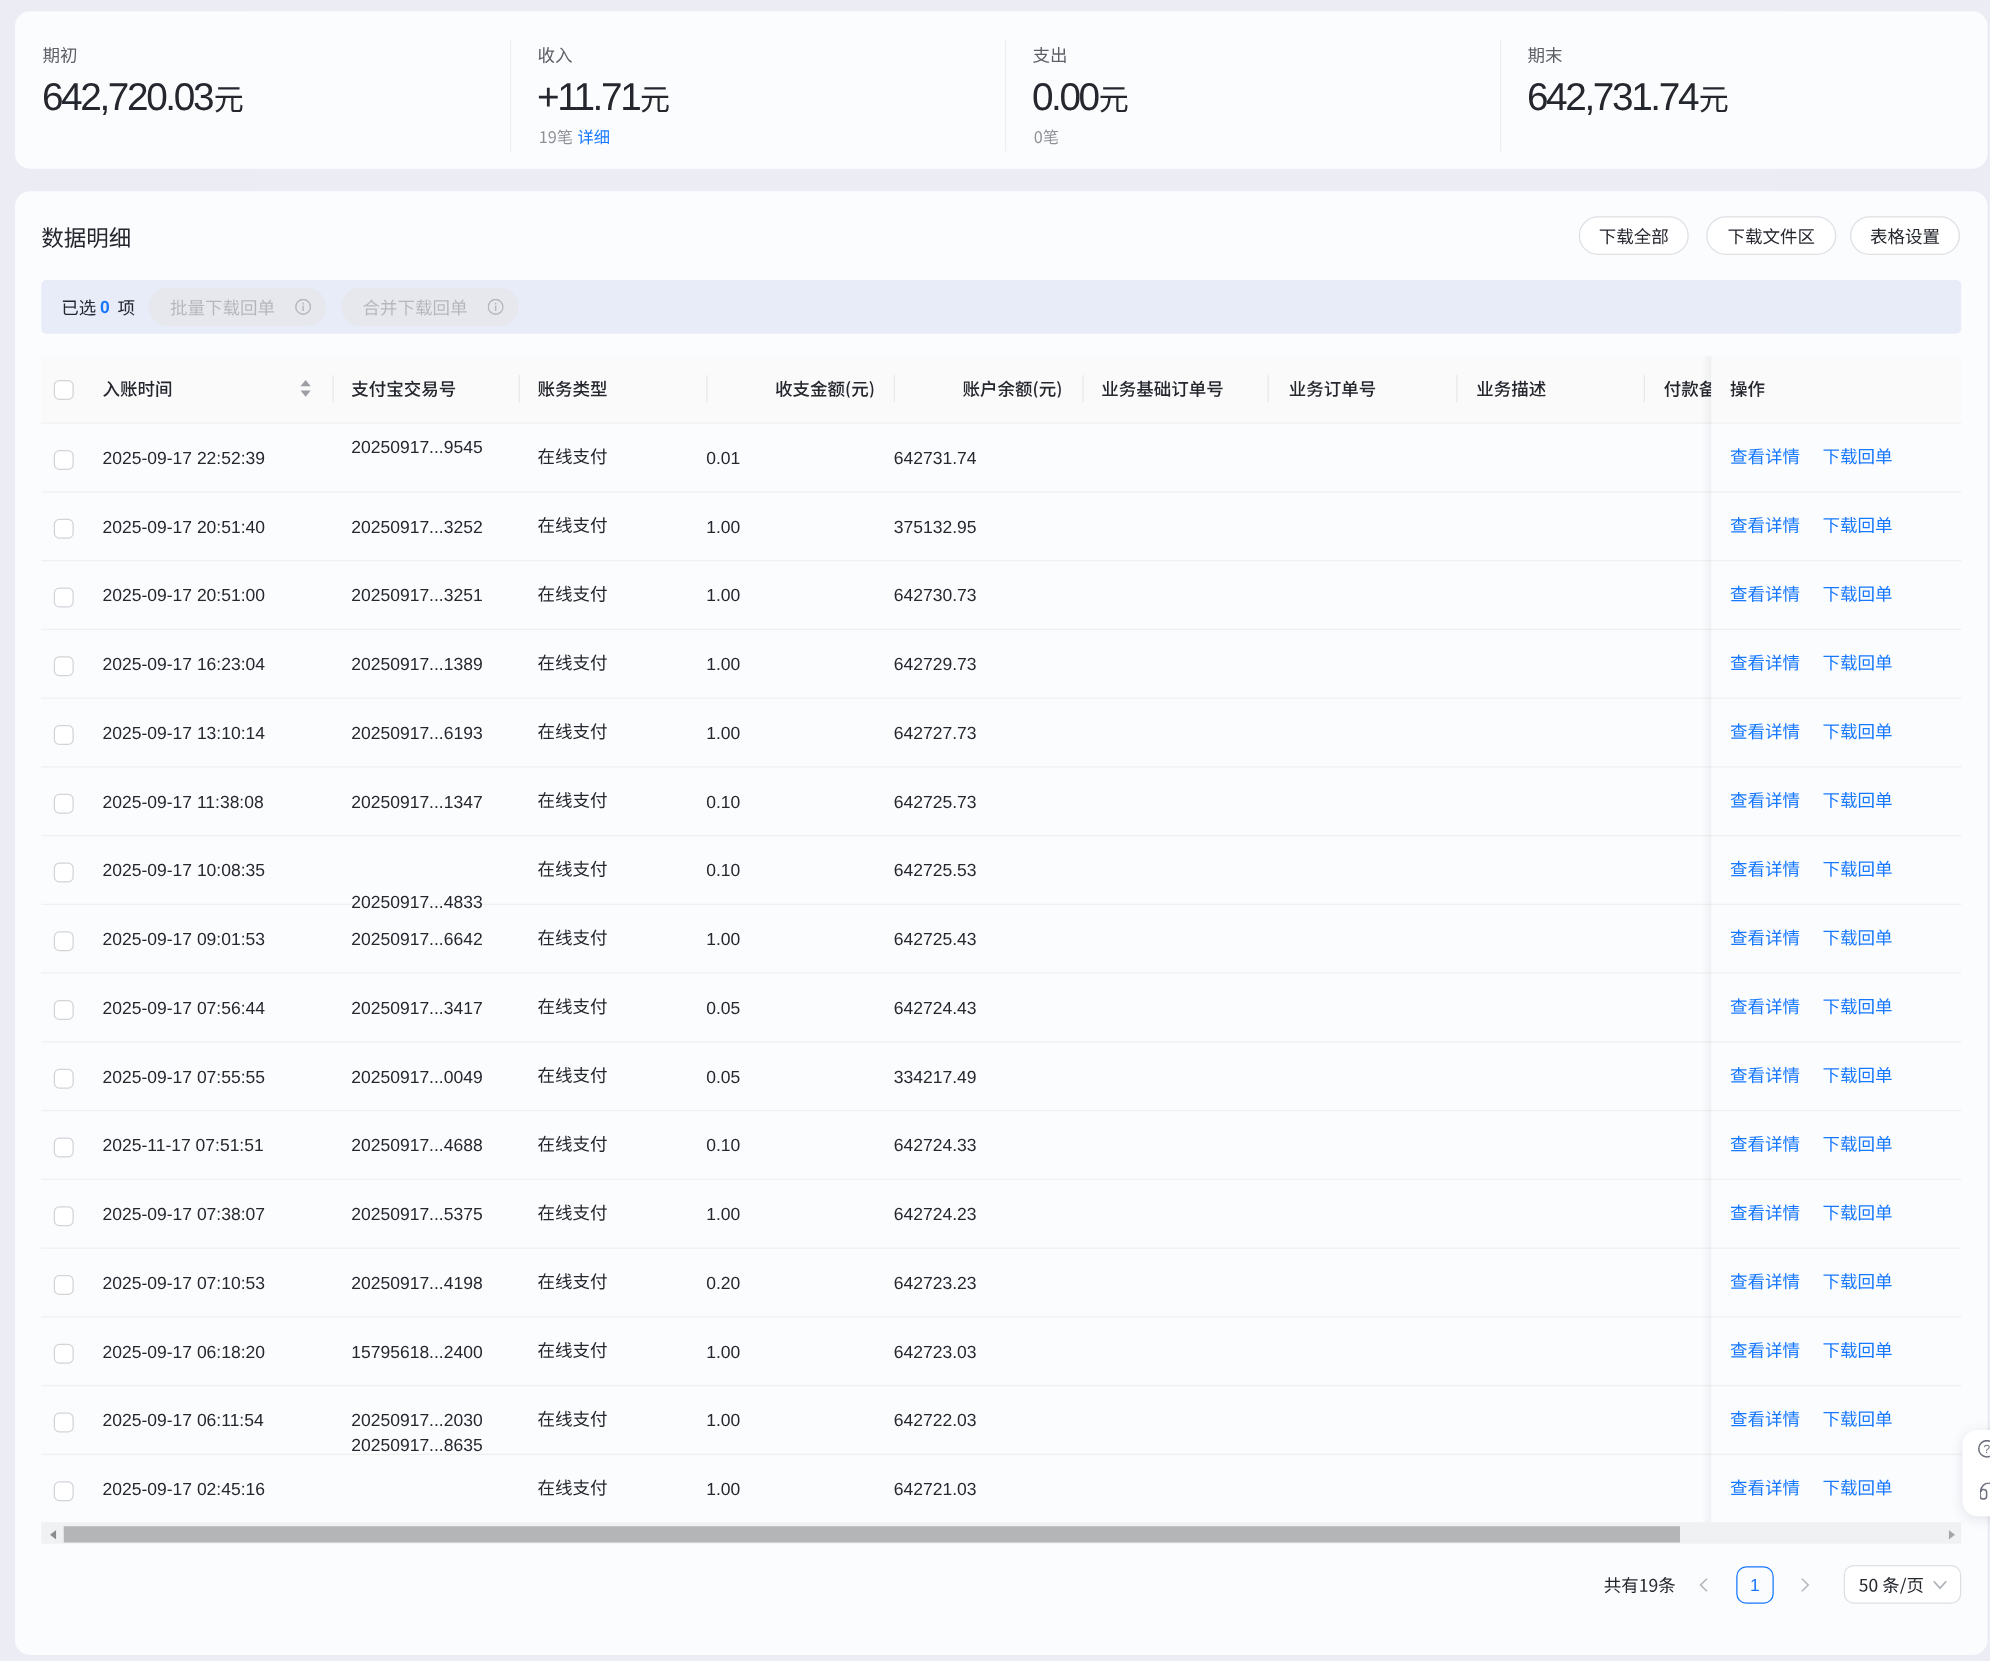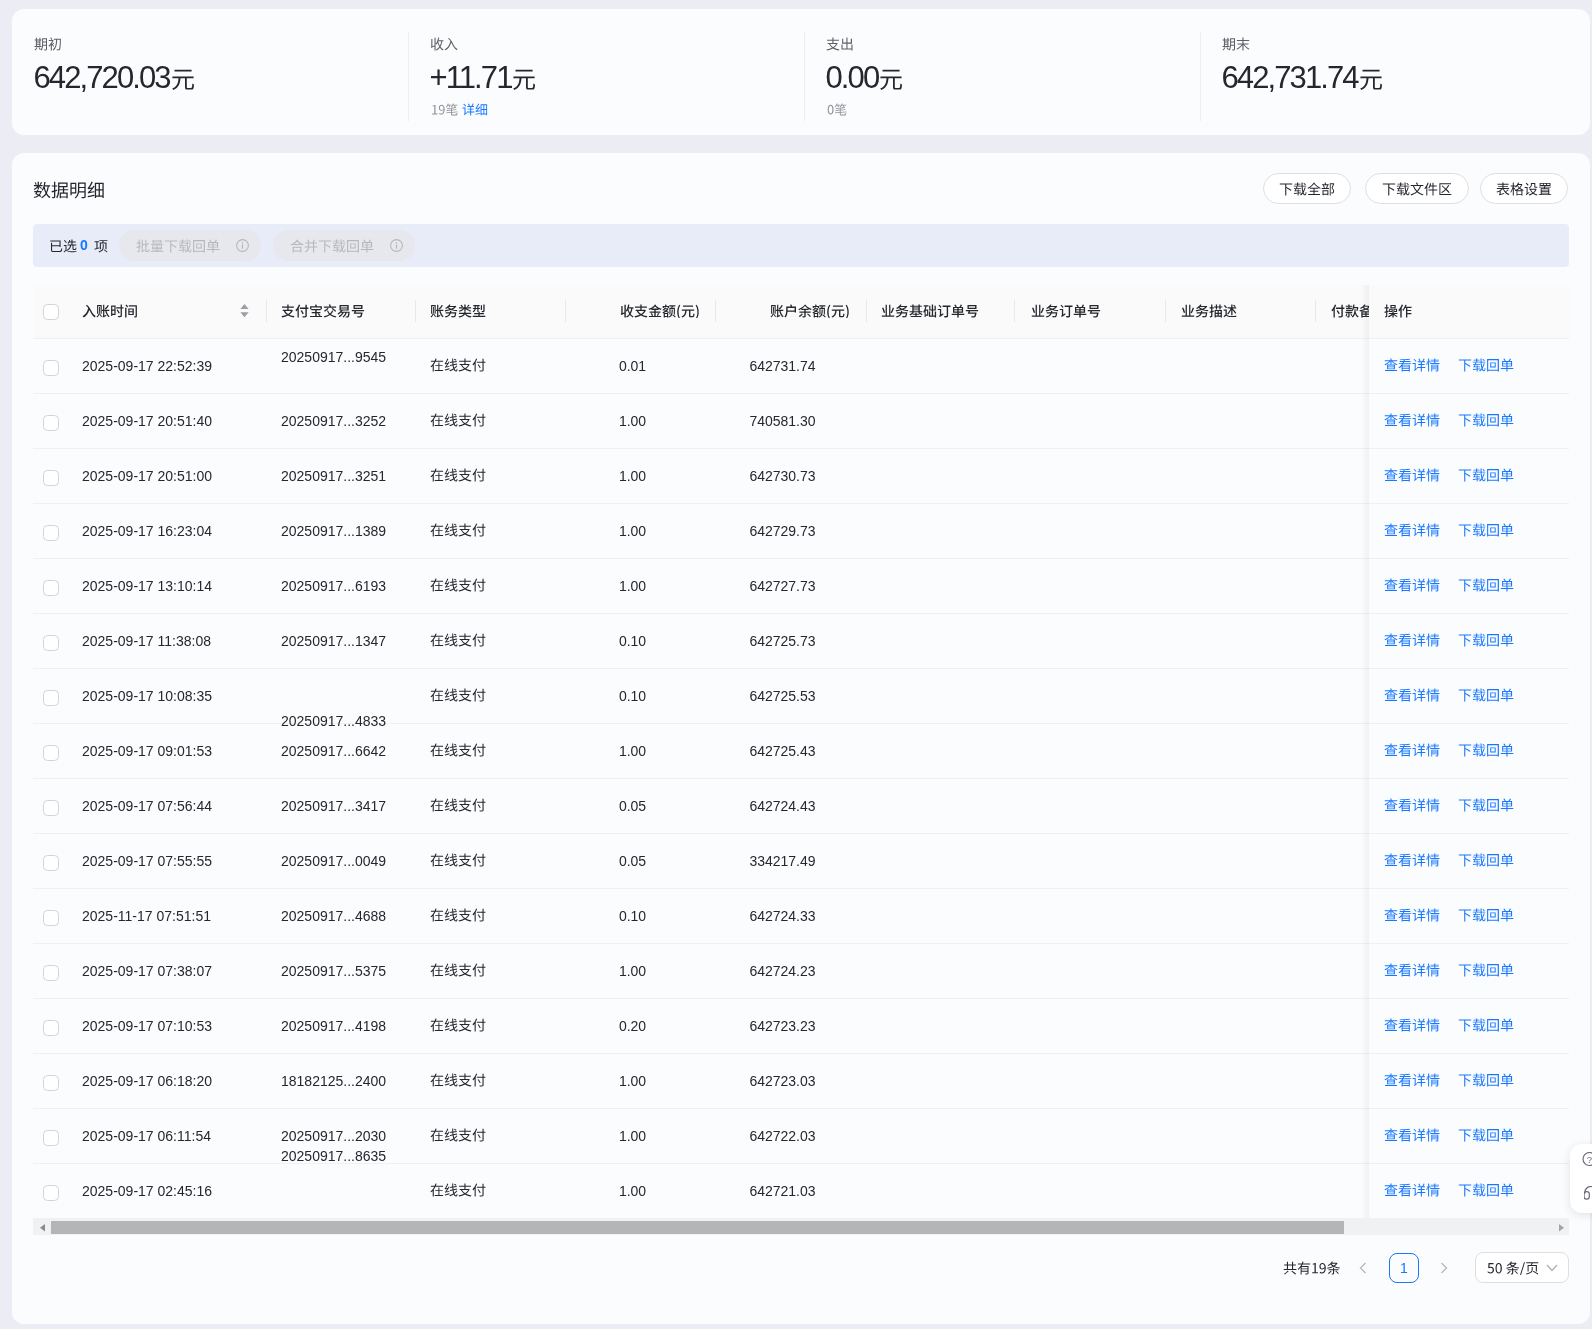--- a/index.html
+++ b/index.html
@@ -1,19 +1,19 @@
 <!DOCTYPE html>
 <html><head><meta charset="utf-8"><style>
 *{margin:0;padding:0;box-sizing:border-box}
 html,body{width:1592px;height:1329px;background:#ecedf4;font-family:"Liberation Sans",sans-serif;position:relative;overflow:hidden}
 .abs{position:absolute}
 .card{position:absolute;left:12px;width:1578px;background:#fbfcfe;border-radius:12px}
 .num{position:absolute;color:#25272e;font-size:31px;letter-spacing:-1.9px;line-height:34.6px;white-space:nowrap}
 .cell{position:absolute;font-size:14px;color:#25272e;line-height:14px;white-space:nowrap}
-.ralign{text-align:center}
+.ralign{text-align:left}
 .rowline{position:absolute;left:33px;width:1536px;height:1px;background:#f0f0f0}
 .vsep{position:absolute;top:300px;width:1px;height:22px;background:#e9e9eb}
 .cb{position:absolute;width:16px;height:16px;border:1px solid #d2d4d8;border-radius:4.5px;background:#fff}
 .pillbtn{position:absolute;height:31px;border:1px solid #dddfe3;border-radius:16px;background:#fff}
 </style></head><body>
 <svg width="0" height="0" style="position:absolute">
     <defs>
       <g id="g_zx">
         <path d="M5.5 0.6C5.3 1.3 5 2 4.7 2.7H0.9V3.7H4.3C3.4 5.5 2.1 7.2 0.5 8.3C0.7 8.6 1 9 1.1 9.3C1.7 8.9 2.2 8.4 2.7 7.9V13.4H3.8V6.6C4.4 5.7 5 4.7 5.5 3.7H13.1V2.7H5.9C6.1 2.1 6.4 1.5 6.6 0.8ZM8.4 4.5V7.2H5.2V8.1H8.4V12.1H4.7V13.1H13.1V12.1H9.4V8.1H12.6V7.2H9.4V4.5ZM14.8 11.6 15 12.6C16.3 12.2 17.9 11.7 19.6 11.2L19.4 10.3C17.7 10.8 15.9 11.3 14.8 11.6ZM23.9 1.4C24.6 1.7 25.4 2.3 25.9 2.7L26.5 2C26.1 1.6 25.2 1.1 24.5 0.8ZM15 6.4C15.2 6.3 15.5 6.2 17.2 6C16.6 6.9 16.1 7.6 15.8 7.9C15.4 8.4 15.1 8.8 14.8 8.8C14.9 9.1 15 9.6 15.1 9.8C15.4 9.6 15.9 9.5 19.4 8.8C19.3 8.5 19.3 8.1 19.4 7.9L16.6 8.4C17.7 7.1 18.7 5.6 19.6 4L18.7 3.5C18.5 4 18.2 4.5 17.9 5.1L16.1 5.2C16.9 4 17.7 2.5 18.3 1.1L17.3 0.6C16.8 2.3 15.8 4.1 15.5 4.5C15.1 5 14.9 5.3 14.7 5.4C14.8 5.7 15 6.2 15 6.4ZM26.4 7.4C25.9 8.3 25.1 9.1 24.2 9.8C24 9.1 23.8 8.2 23.6 7.2L27.2 6.5L27 5.6L23.5 6.2C23.4 5.7 23.4 5 23.3 4.4L26.8 3.9L26.6 2.9L23.3 3.4C23.2 2.5 23.2 1.5 23.2 0.5H22.2C22.2 1.6 22.2 2.6 22.3 3.6L20.1 3.9L20.2 4.9L22.3 4.5C22.4 5.2 22.4 5.8 22.5 6.4L19.8 6.9L19.9 7.9L22.6 7.4C22.8 8.5 23 9.6 23.3 10.5C22.1 11.3 20.8 11.9 19.3 12.3C19.6 12.6 19.9 12.9 20 13.2C21.3 12.7 22.6 12.1 23.7 11.4C24.2 12.7 25 13.4 26 13.4C27 13.4 27.3 12.9 27.5 11.4C27.2 11.3 26.9 11 26.7 10.8C26.6 12.1 26.5 12.4 26.1 12.4C25.5 12.4 25 11.8 24.5 10.8C25.6 9.9 26.6 8.9 27.3 7.9ZM34.4 0.6V2.7H29.1V3.7H34.4V5.9H29.7V6.9H31.2L30.9 7C31.7 8.6 32.7 9.8 34 10.8C32.4 11.6 30.5 12.1 28.5 12.4C28.7 12.7 29 13.2 29.1 13.4C31.2 13 33.2 12.4 35 11.4C36.6 12.4 38.6 13 40.8 13.4C41 13.1 41.3 12.6 41.5 12.4C39.4 12.1 37.6 11.6 36.1 10.8C37.7 9.7 38.9 8.2 39.7 6.3L39 5.9L38.8 5.9H35.5V3.7H40.9V2.7H35.5V0.6ZM32 6.9H38.2C37.5 8.3 36.4 9.4 35.1 10.2C33.7 9.4 32.7 8.3 32 6.9ZM47.7 6.6C48.4 7.8 49.3 9.3 49.8 10.2L50.7 9.6C50.3 8.8 49.4 7.3 48.6 6.2ZM52.5 0.7V3.7H46.8V4.7H52.5V12C52.5 12.3 52.4 12.4 52.1 12.4C51.7 12.4 50.6 12.5 49.4 12.4C49.5 12.7 49.7 13.2 49.8 13.5C51.3 13.5 52.3 13.5 52.8 13.3C53.4 13.1 53.6 12.8 53.6 12V4.7H55.4V3.7H53.6V0.7ZM46.1 0.6C45.3 2.8 44 5 42.5 6.3C42.7 6.6 43 7.1 43.2 7.4C43.7 6.9 44.1 6.3 44.6 5.7V13.4H45.7V4.1C46.2 3.1 46.7 2 47.2 1Z"></path>
       </g>
@@ -168,21 +168,21 @@
     <use href="#g_xz" fill="#1677ff"></use>
   </svg>
 <div class="rowline" style="top:448px"></div>
 <div class="cb" style="left:43px;top:415px"></div>
 <div class="cell" style="left:82px;top:413.5px">2025-09-17 20:51:40</div>
 <div class="cell" style="left:281px;top:413.5px">20250917...3252</div>
 <svg class="abs" style="left:430px;top:413.2px" width="56.5" height="14" viewBox="0 0 56.5 14">
     <use href="#g_zx" fill="#25272e"></use>
   </svg>
 <div class="cell ralign" style="left:565px;top:413.5px;width:135px">1.00</div>
-<div class="cell ralign" style="left:715px;top:413.5px;width:135px">740581.30</div>
+<div class="cell ralign" style="left:715px;top:413.5px;width:135px">375132.95</div>
 <svg class="abs" style="left:1384px;top:413.2px" width="56.5" height="14" viewBox="0 0 56.5 14">
     <use href="#g_ck" fill="#1677ff"></use>
   </svg>
 <svg class="abs" style="left:1458px;top:413.2px" width="56.5" height="14" viewBox="0 0 56.5 14">
     <use href="#g_xz" fill="#1677ff"></use>
   </svg>
 <div class="rowline" style="top:503px"></div>
 <div class="cb" style="left:43px;top:470px"></div>
 <div class="cell" style="left:82px;top:468.5px">2025-09-17 20:51:00</div>
 <div class="cell" style="left:281px;top:468.5px">20250917...3251</div>
@@ -343,21 +343,21 @@
 <div class="cell ralign" style="left:715px;top:1018.5px;width:135px">642723.23</div>
 <svg class="abs" style="left:1384px;top:1018.2px" width="56.5" height="14" viewBox="0 0 56.5 14">
     <use href="#g_ck" fill="#1677ff"></use>
   </svg>
 <svg class="abs" style="left:1458px;top:1018.2px" width="56.5" height="14" viewBox="0 0 56.5 14">
     <use href="#g_xz" fill="#1677ff"></use>
   </svg>
 <div class="rowline" style="top:1108px"></div>
 <div class="cb" style="left:43px;top:1075px"></div>
 <div class="cell" style="left:82px;top:1073.5px">2025-09-17 06:18:20</div>
-<div class="cell" style="left:281px;top:1073.5px">18182125...2400</div>
+<div class="cell" style="left:281px;top:1073.5px">15795618...2400</div>
 <svg class="abs" style="left:430px;top:1073.2px" width="56.5" height="14" viewBox="0 0 56.5 14">
     <use href="#g_zx" fill="#25272e"></use>
   </svg>
 <div class="cell ralign" style="left:565px;top:1073.5px;width:135px">1.00</div>
 <div class="cell ralign" style="left:715px;top:1073.5px;width:135px">642723.03</div>
 <svg class="abs" style="left:1384px;top:1073.2px" width="56.5" height="14" viewBox="0 0 56.5 14">
     <use href="#g_ck" fill="#1677ff"></use>
   </svg>
 <svg class="abs" style="left:1458px;top:1073.2px" width="56.5" height="14" viewBox="0 0 56.5 14">
     <use href="#g_xz" fill="#1677ff"></use>

